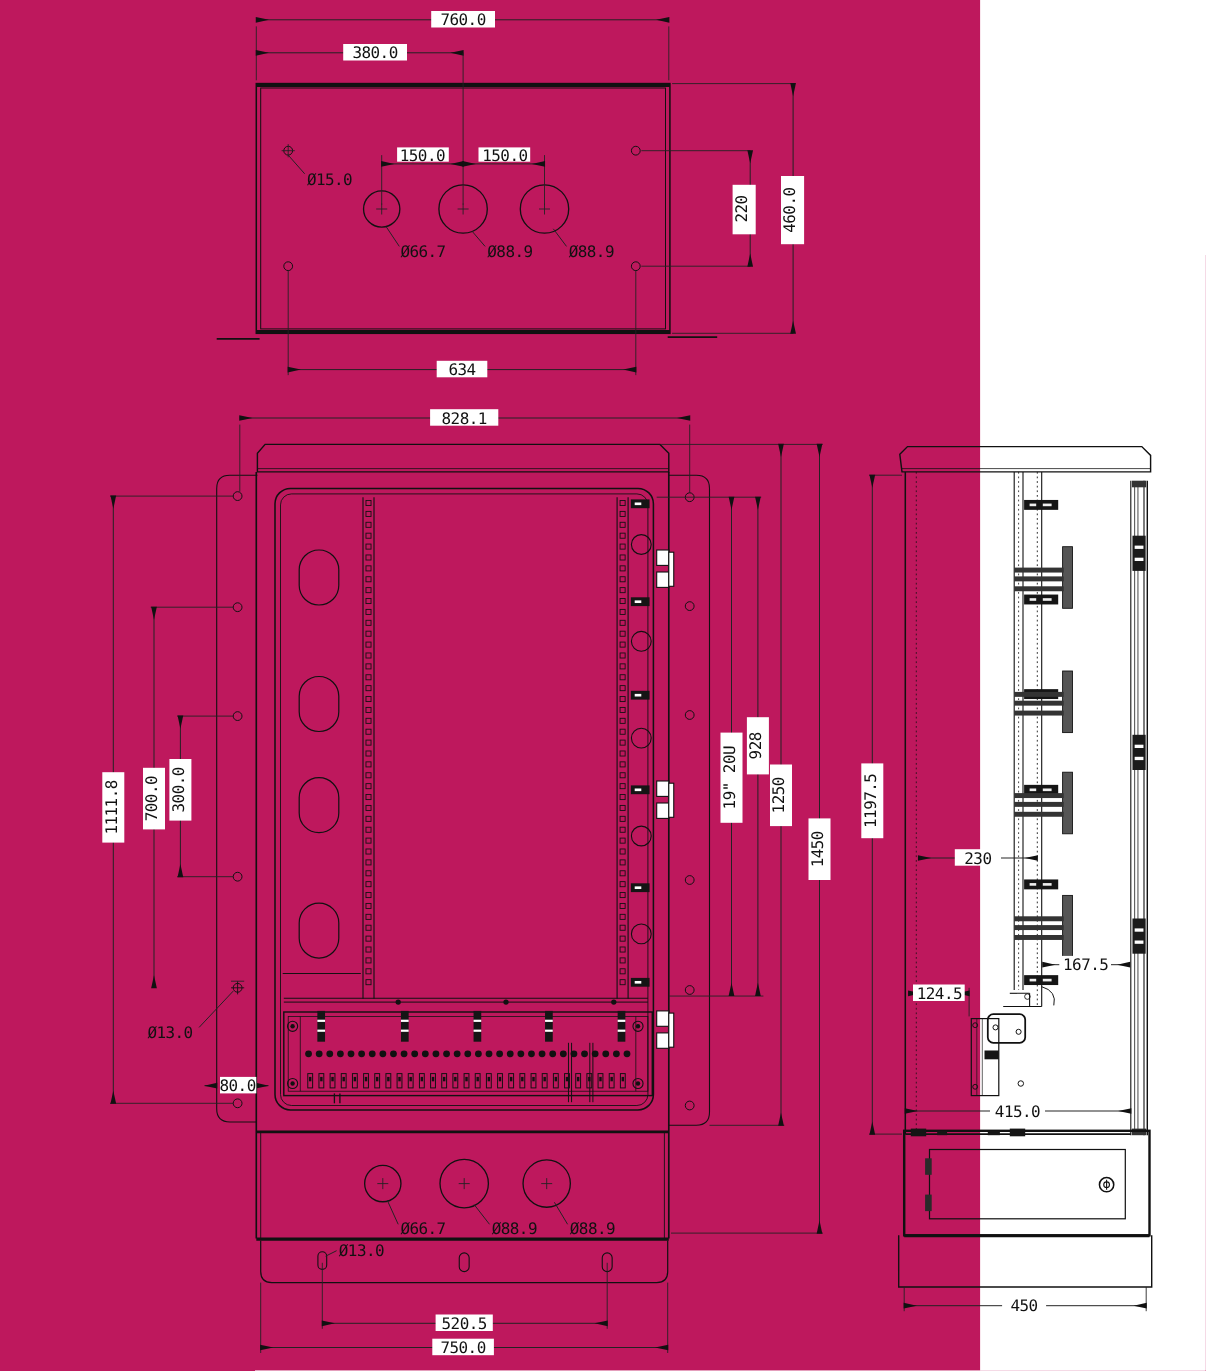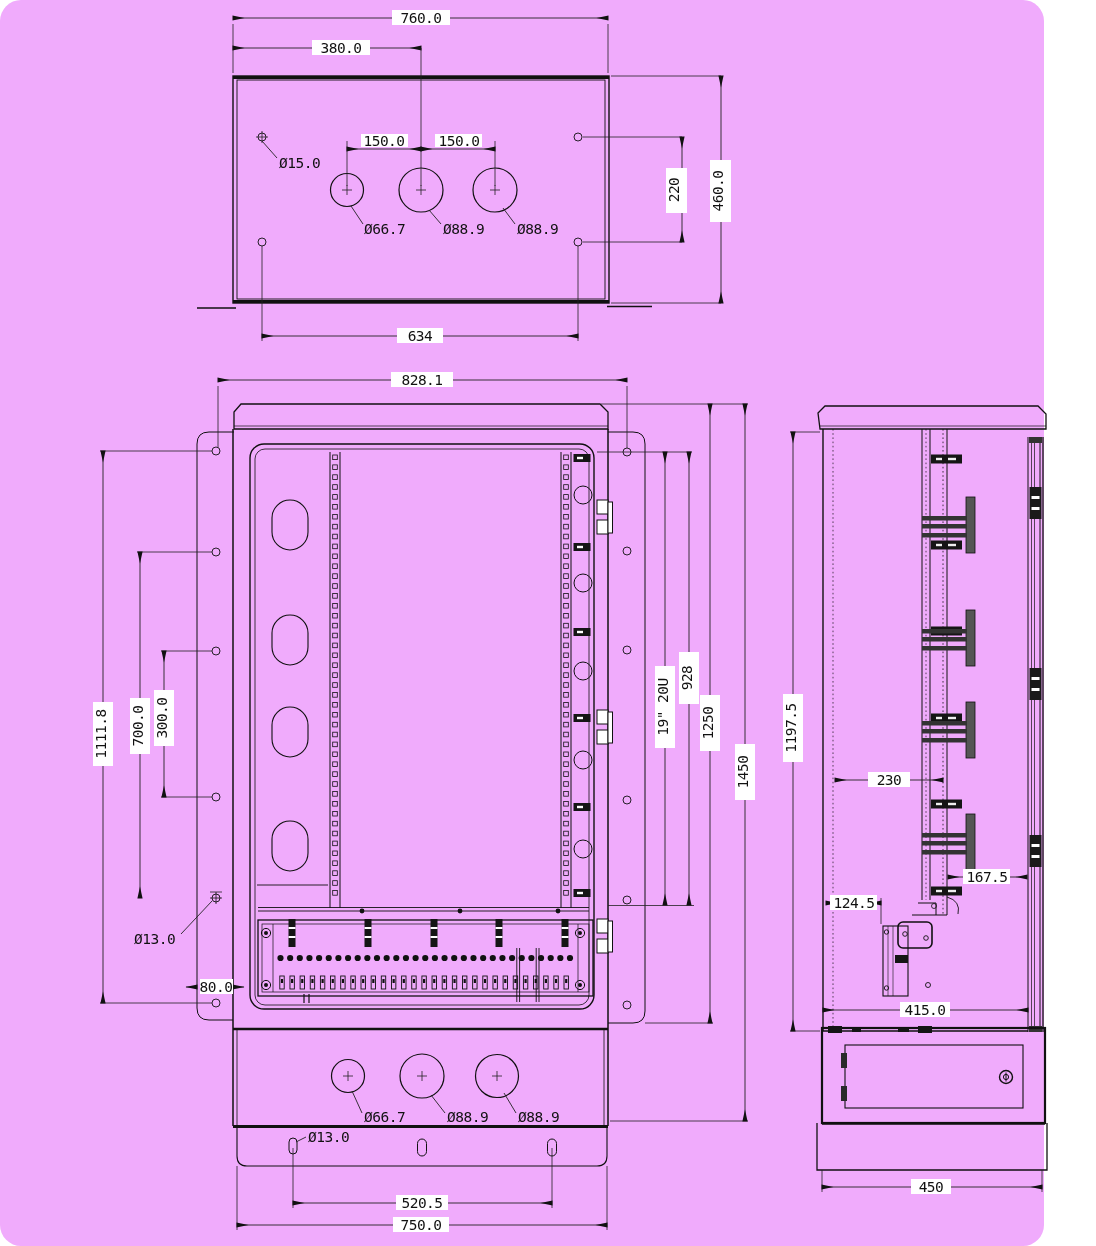--- a/index.html
+++ b/index.html
@@ -1,16 +1,16 @@
 <!DOCTYPE html>
 <html><head>
 <meta charset="utf-8">
 <style>
   html,body{margin:0;padding:0;background:#ffffff;}
-  .stage{width:1044px;height:1246px;position:relative;background:#f0abfc;border-radius:21px;}
+  .stage{width:891px;height:1246px;position:relative;background:#be185d;}
   svg{display:block;}
   text.dim{
     font-family:"DejaVu Sans Mono","Liberation Mono",monospace;
     font-size:14.5px;
     fill:#111;
     letter-spacing:-0.5px;
   }
   .obj{stroke:#111;fill:none;}
   .dimline{stroke:#222;stroke-width:0.9;fill:none;}
   .ext{stroke:#222;stroke-width:0.8;fill:none;}

